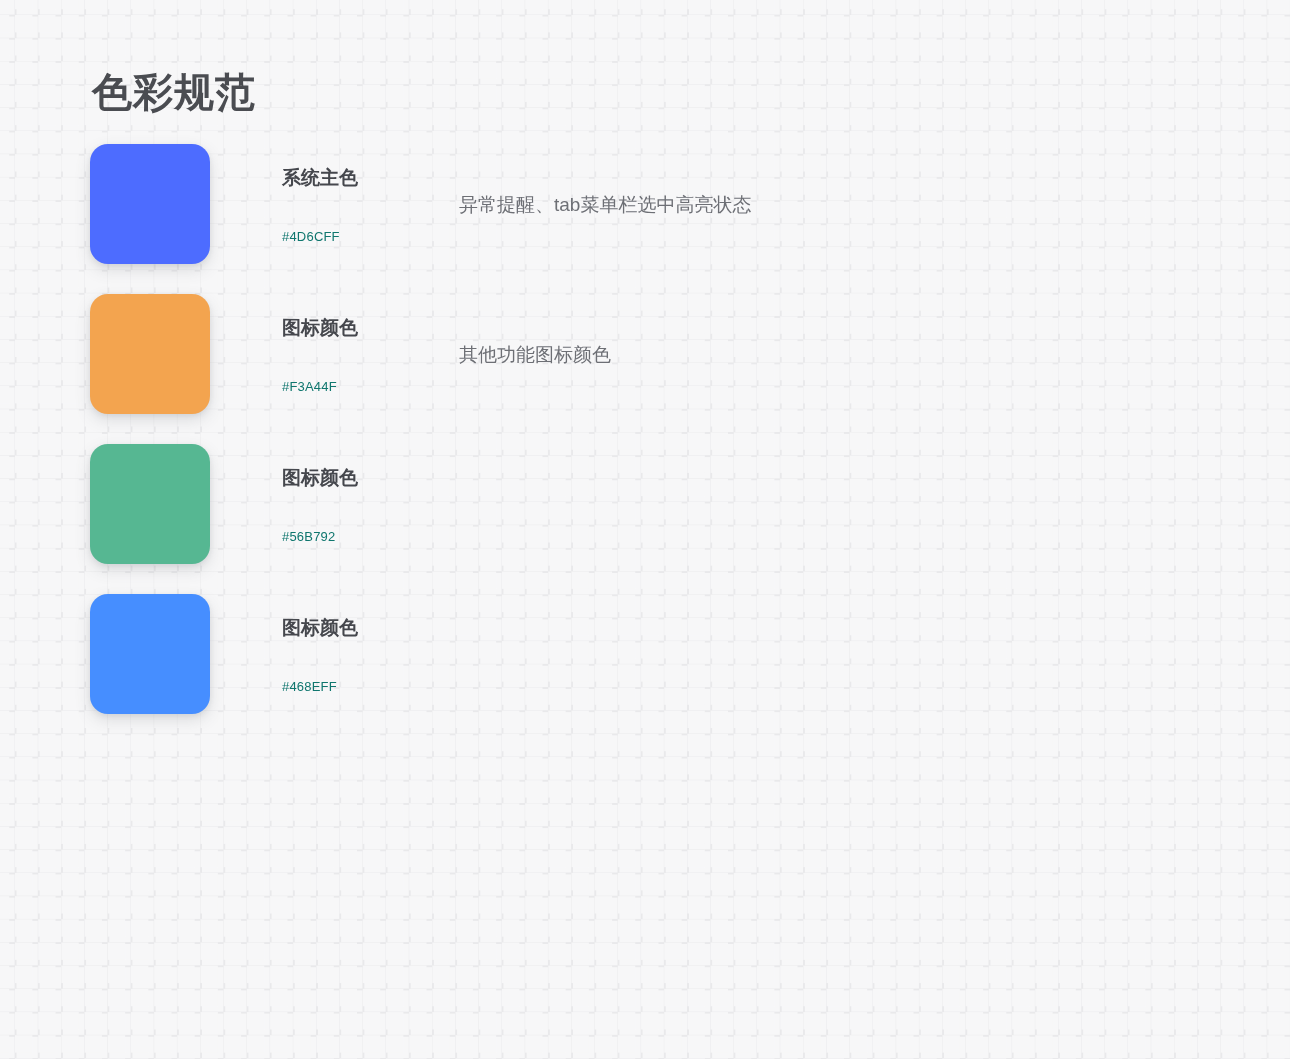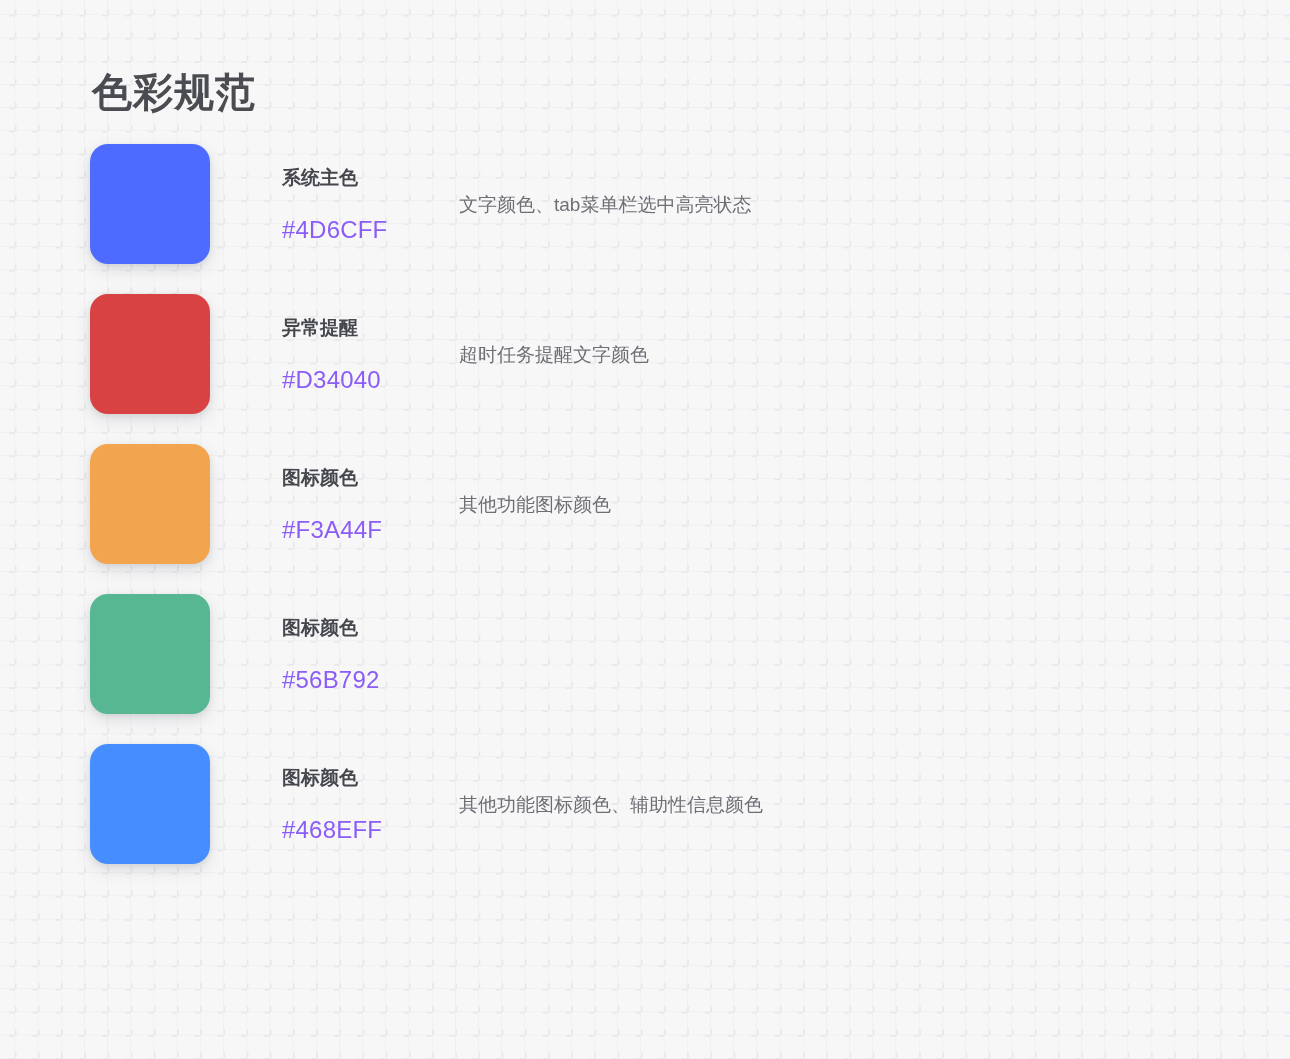--- a/index.html
+++ b/index.html
@@ -93,24 +93,24 @@
 
   .swatch-name {
     font-size: 19px;
     font-weight: bold;
     color: #45474d;
     line-height: 1.3;
     white-space: nowrap;
   }
 
   .swatch-hex {
-    margin-top: 23px;
-    font-size: 24px;
+    margin-top: 38px;
+    font-size: 13px;
     font-weight: normal;
-    color: #8b5cf6;
+    color: #0f766e;
     line-height: 1.3;
     white-space: nowrap;
     letter-spacing: 0.2px;
   }
 
   .swatch-desc {
     position: absolute;
     left: 459px;
     top: 48px;
     font-size: 19px;
@@ -129,31 +129,23 @@
   <h1 id="page-title" style="color: rgb(74, 76, 81);">色彩规范</h1>
 
   <div id="swatch-list">
 
     <div class="swatch-row">
       <div class="swatch-chip" style="background-color:#4D6CFF"></div>
       <div class="swatch-meta">
         <div class="swatch-name">系统主色</div>
         <div class="swatch-hex">#4D6CFF</div>
       </div>
-      <div class="swatch-desc">文字颜色、tab菜单栏选中高亮状态</div>
+      <div class="swatch-desc">异常提醒、tab菜单栏选中高亮状态</div>
     </div>
 
-    <div class="swatch-row">
-      <div class="swatch-chip" style="background-color:#D94242"></div>
-      <div class="swatch-meta">
-        <div class="swatch-name">异常提醒</div>
-        <div class="swatch-hex">#D34040</div>
-      </div>
-      <div class="swatch-desc">超时任务提醒文字颜色</div>
-    </div>
 
     <div class="swatch-row">
       <div class="swatch-chip" style="background-color:#F3A44F"></div>
       <div class="swatch-meta">
         <div class="swatch-name">图标颜色</div>
         <div class="swatch-hex">#F3A44F</div>
       </div>
       <div class="swatch-desc">其他功能图标颜色</div>
     </div>
 
@@ -164,18 +156,17 @@
         <div class="swatch-hex">#56B792</div>
       </div>
     </div>
 
     <div class="swatch-row">
       <div class="swatch-chip" style="background-color:#468EFF"></div>
       <div class="swatch-meta">
         <div class="swatch-name">图标颜色</div>
         <div class="swatch-hex">#468EFF</div>
       </div>
-      <div class="swatch-desc">其他功能图标颜色、辅助性信息颜色</div>
     </div>
 
 
   </div>
 </div>
 
 </body></html>

